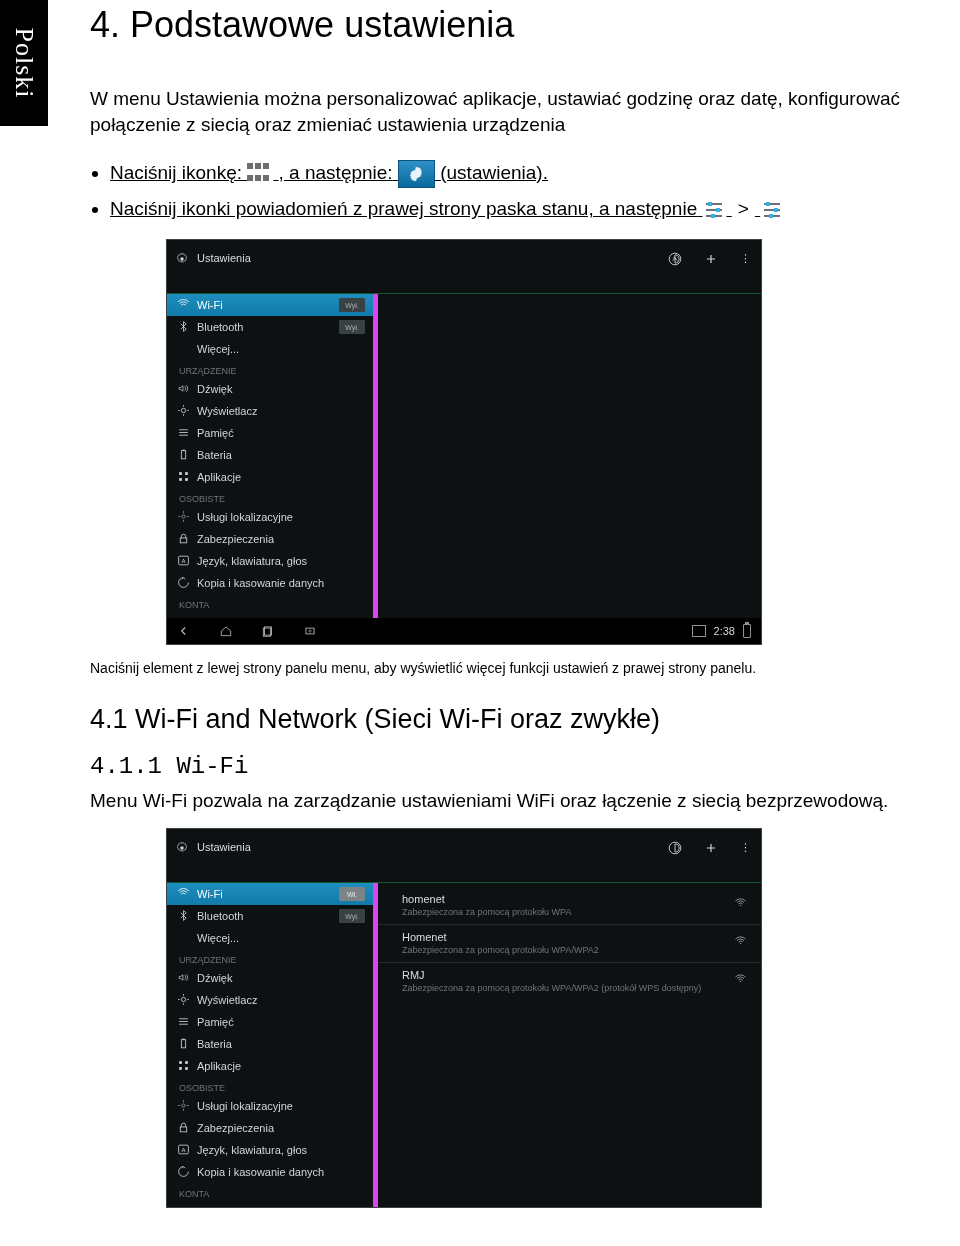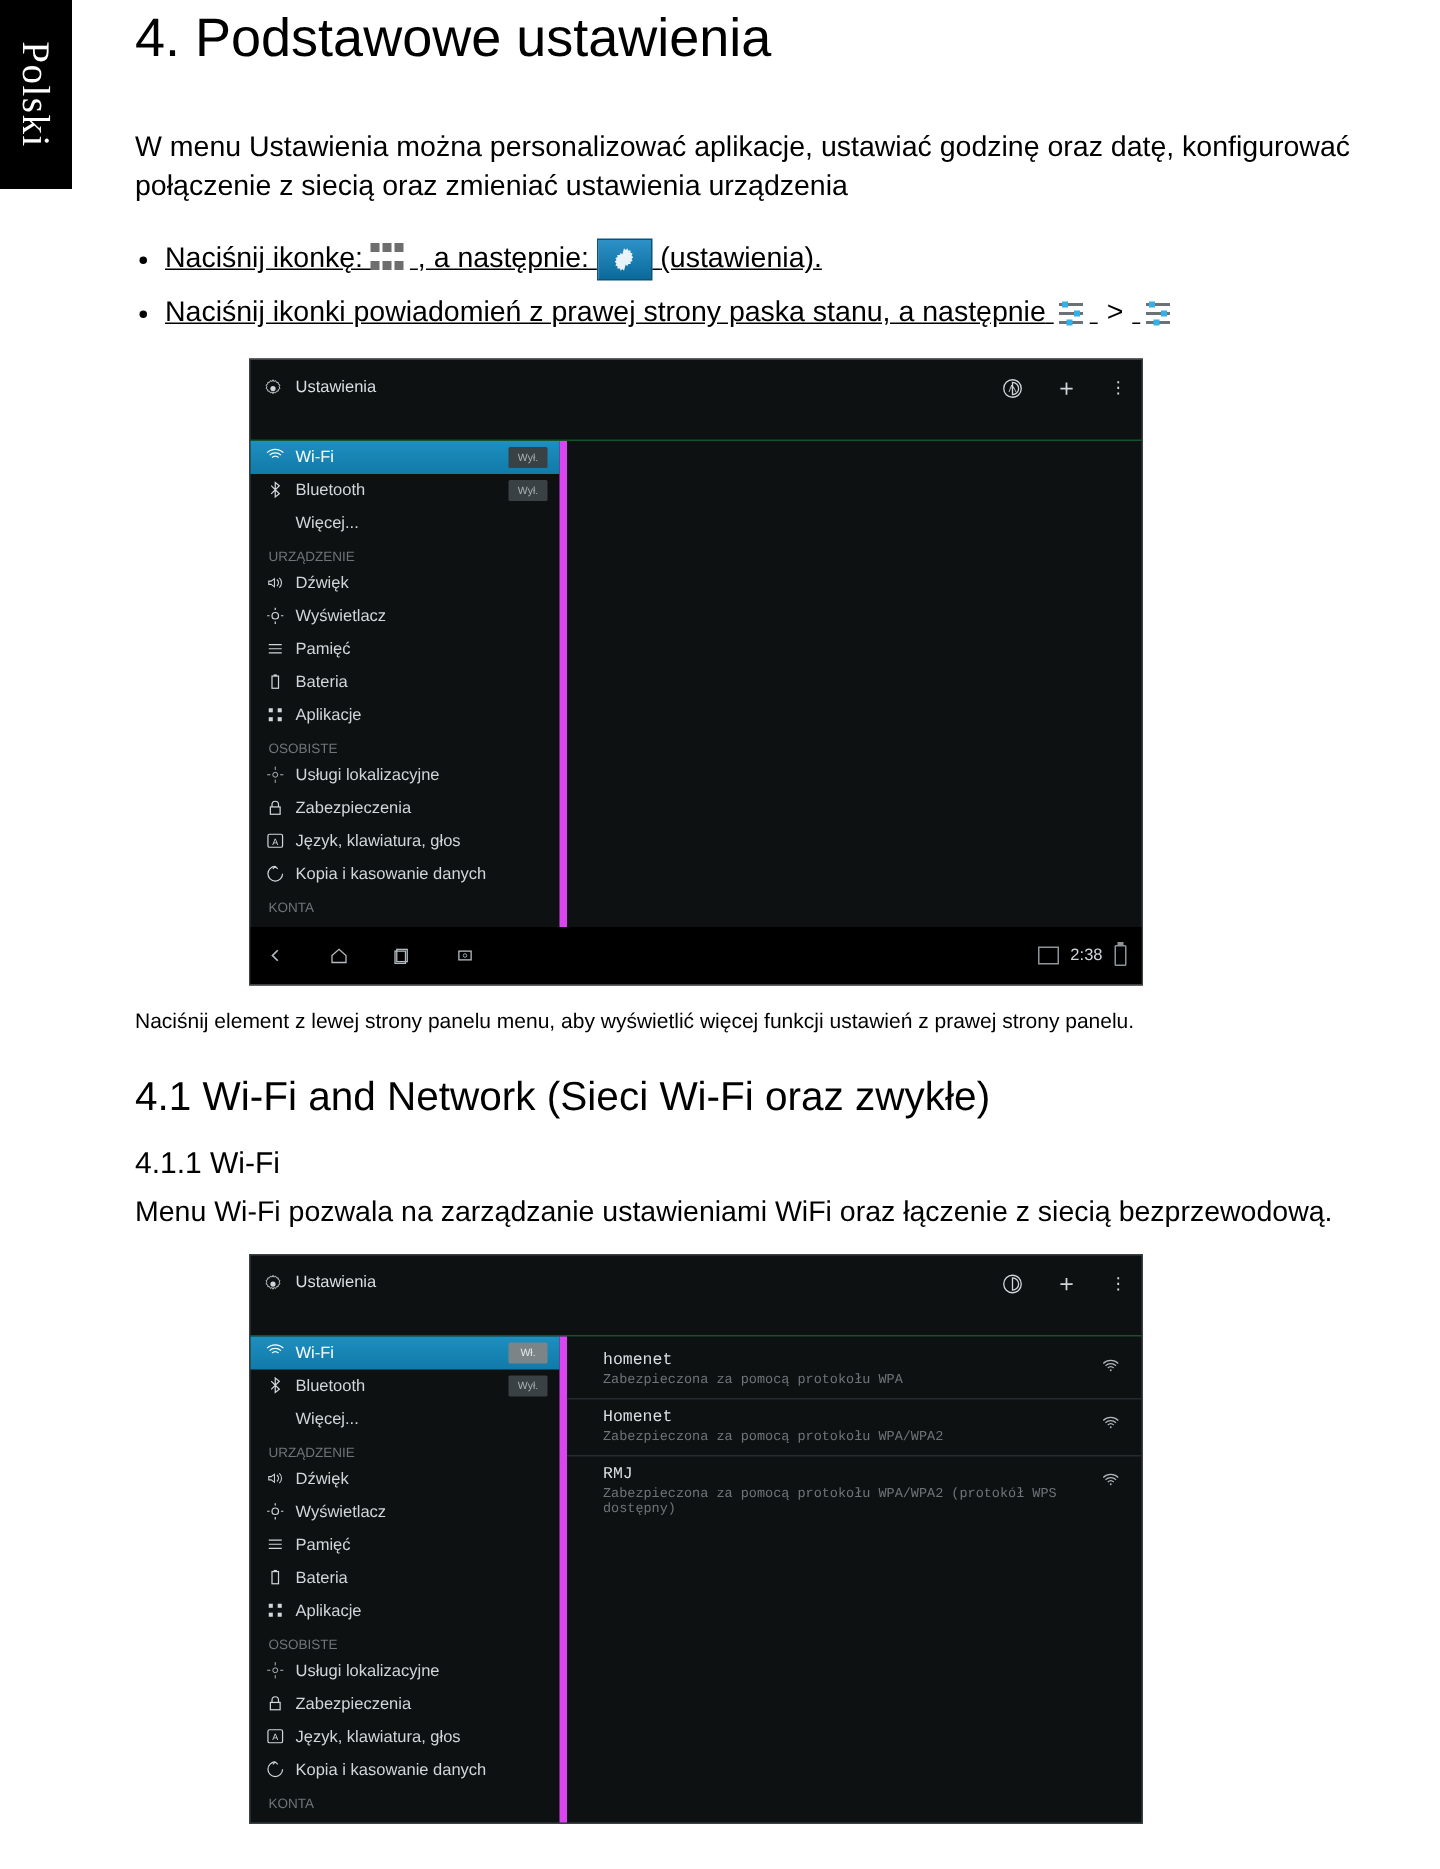--- a/index.html
+++ b/index.html
@@ -54,23 +54,23 @@
     text-decoration: underline;
   }
   .gt { display:inline-block; padding:0 6px; }
   h2.subsection {
     font-family: Arial, sans-serif;
     font-weight: 400;
     font-size: 27px;
     margin: 26px 0 18px 0;
   }
   h3.subsubsection {
-    font-family: Liberation Sans, sans-serif;
+    font-family: Liberation Mono, monospace;
     font-weight: 400;
-    font-size: 20px;
+    font-size: 24px;
     margin: 8px 0 8px 0;
   }
   .body-p {
     font-size: 19px;
     line-height: 1.35;
     margin: 0 0 14px 0;
   }
   .after-img {
     font-size: 14px;
     line-height: 1.35;
@@ -165,30 +165,29 @@
     font-size:7px; color:#a9b0b4;
     border-radius:1px;
   }
   .toggle.bright { background:#7c8488; color:#e5eaec; }
   
   .wifi-list { flex:1; padding:4px 0; }
   .wifi-row {
     padding: 6px 40px 6px 24px;
     position:relative;
     border-bottom:1px solid #242a2d;
-    font-family:Liberation Mono, monospace;
   }
   .wifi-row:last-child { border-bottom:none; }
   .wifi-name { color:#d8dee2; font-size:11px; }
   .wifi-sub { color:#6e7478; font-size:9px; margin-top:2px; line-height:1.2; }
   .wifi-sig { position:absolute; right:14px; top:10px; width:13px; height:12px; fill:#b1b8bc; }
 
   
   .navbar {
-    height:38px;
+    height:26px;
     background:#000;
     display:flex;
     align-items:center;
     padding:0 10px;
     color:#cfd6da;
     font-size:11px;
   }
   .navbar .nbicon { width:14px; height:14px; margin-right:28px; fill:#b4bbbf; }
   .navbar .spacer { flex:1; }
   .navbar .right { display:flex; align-items:center; gap:8px; }

